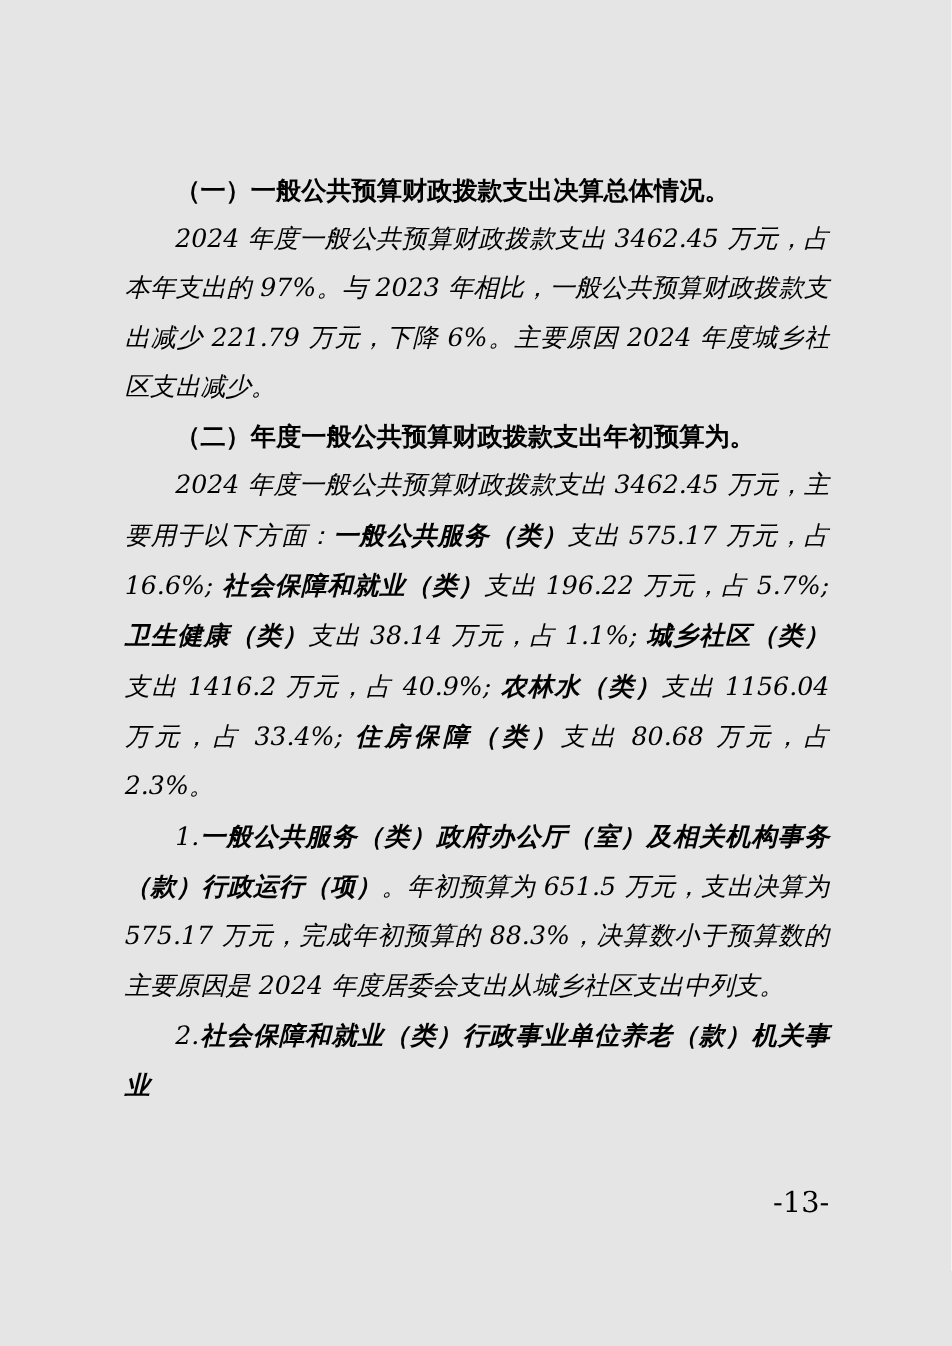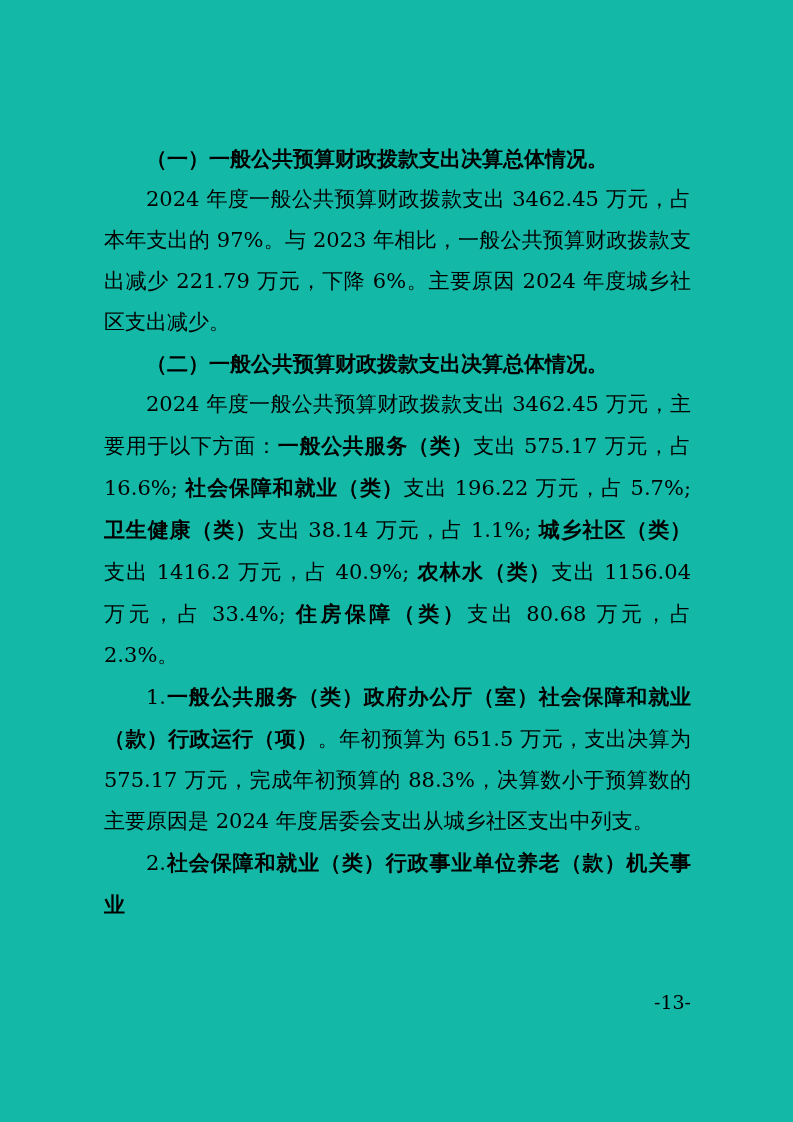--- a/index.html
+++ b/index.html
@@ -4,72 +4,73 @@
 <style>
   html, body {
     margin: 0;
     padding: 0;
     background: #ffffff;
   }
   .page {
     position: relative;
     width: 793px;
     height: 1122px;
-    background: #14b8a6;
+    background: #e5e5e5;
     overflow: hidden;
     color: #000000;
     font-family: "DejaVu Serif", "Liberation Serif", serif;
   }
   .content {
     position: absolute;
     left: 104px;
     top: 138px;
     width: 587px;
     font-size: 21px;
     line-height: 41px;
     text-align: justify;
   }
   .para {
     margin: 0;
     text-indent: 2em;
     font-weight: normal;
+    font-style: italic;
   }
   .heading {
     margin: 0;
     text-indent: 2em;
     font-weight: 700;
   }
   .seg { font-weight: normal; }
   b.seg { font-weight: 700; }
   .page-number {
     position: absolute;
     top: 990px;
     left: 104px;
     width: 587px;
     text-align: right;
-    font-size: 19px;
+    font-size: 24px;
     line-height: 24px;
   }
 </style>
 </head>
 <body>
 
 <div class="page">
   <div class="content">
 
     <p class="heading">（一）一般公共预算财政拨款支出决算总体情况。</p>
 
     <p class="para">2024 年度一般公共预算财政拨款支出 3462.45 万元，占本年支出的 97%。与 2023 年相比，一般公共预算财政拨款支出减少 221.79 万元，下降 6%。主要原因 2024 年度城乡社区支出减少。</p>
 
-    <p class="heading">（二）一般公共预算财政拨款支出决算总体情况。</p>
+    <p class="heading">（二）年度一般公共预算财政拨款支出年初预算为。</p>
 
     <p class="para"><span class="seg">2024 年度一般公共预算财政拨款支出 3462.45 万元，主要用于以下方面：</span><b class="seg">一般公共服务（类）</b><span class="seg">支出 575.17 万元，占 16.6%; </span><b class="seg">社会保障和就业（类）</b><span class="seg">支出 196.22 万元，占 5.7%; </span><b class="seg">卫生健康（类）</b><span class="seg">支出 38.14 万元，占 1.1%; </span><b class="seg">城乡社区（类）</b><span class="seg">支出 1416.2 万元，占 40.9%; </span><b class="seg">农林水（类）</b><span class="seg">支出 1156.04 万元，占 33.4%; </span><b class="seg">住房保障（类）</b><span class="seg">支出 80.68 万元，占 2.3%。</span></p>
 
 
 
-    <p class="para"><span class="seg">1.</span><b class="seg">一般公共服务（类）政府办公厅（室）社会保障和就业（款）行政运行（项）</b><span class="seg">。年初预算为 651.5 万元，支出决算为 575.17 万元，完成年初预算的 88.3%，决算数小于预算数的主要原因是 2024 年度居委会支出从城乡社区支出中列支。</span></p>
+    <p class="para"><span class="seg">1.</span><b class="seg">一般公共服务（类）政府办公厅（室）及相关机构事务（款）行政运行（项）</b><span class="seg">。年初预算为 651.5 万元，支出决算为 575.17 万元，完成年初预算的 88.3%，决算数小于预算数的主要原因是 2024 年度居委会支出从城乡社区支出中列支。</span></p>
 
     <p class="para"><span class="seg">2.</span><b class="seg">社会保障和就业（类）行政事业单位养老（款）机关事业</b></p>
 
   </div>
 
   <div class="page-number">-13-</div>
 </div>
 
 </body></html>

